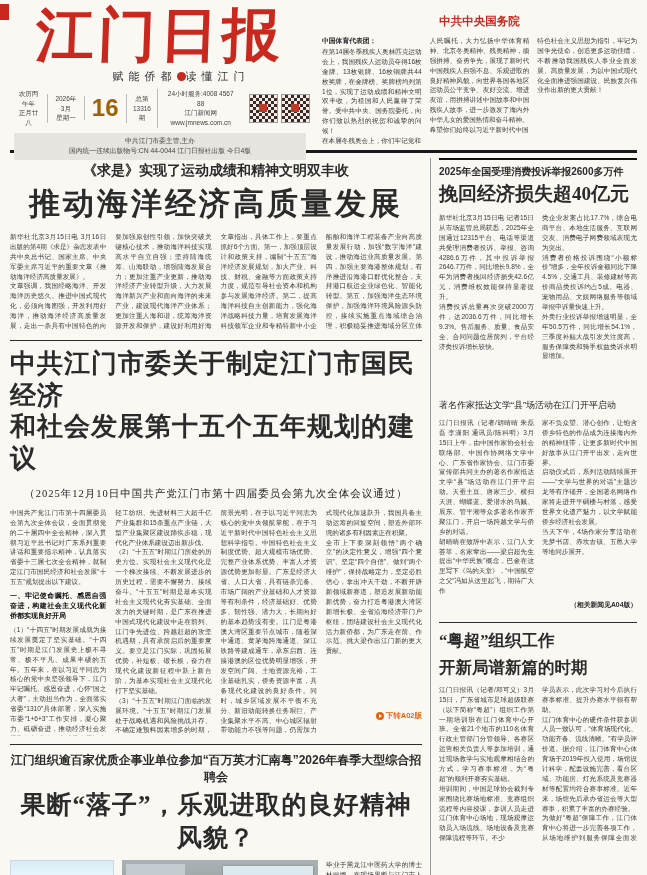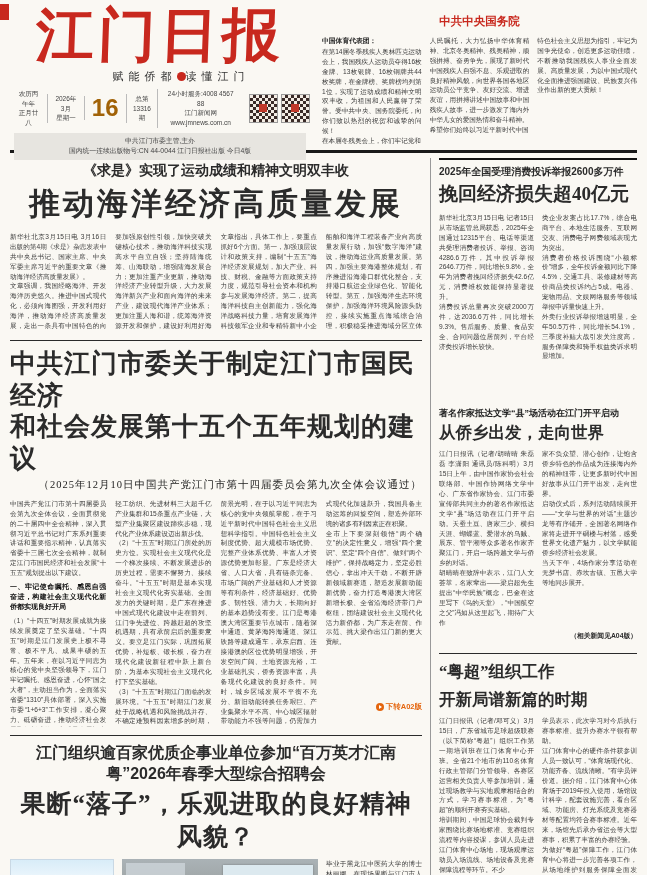--- a/index.html
+++ b/index.html
@@ -46,30 +46,30 @@
   .q-kicker{font-size:14px;margin-top:4px;}
   .q-headline{font-size:31px;font-weight:bold;text-align:center;letter-spacing:3px;margin-top:3px;
               font-family:Liberation Serif, serif;}
   .cols4{display:flex;gap:9px;margin-top:7px;}
   .cols4 .col{flex:1;overflow:hidden;}
   .q-body{height:100px;}
   .thin-rule{height:1px;background:#2b2b2b;margin:8px 0 7px 0;}
 
   .plan-headline{font-size:26px;font-weight:bold;text-align:left;line-height:1.22;
                  font-family:"Liberation Serif","DejaVu Serif",serif;letter-spacing:1px;}
-  .plan-sub{font-size:10.5px;text-align:right;margin-top:3px;letter-spacing:1px;
+  .plan-sub{font-size:10.5px;text-align:center;margin-top:12px;letter-spacing:1px;
             font-family:"Liberation Serif","DejaVu Serif",serif;color:#222;}
   .plan-body{height:228px;}
   .inner-head{font-weight:bold;font-size:7px;text-align:justify;margin:4px 0;color:#111;}
   .cont-marker{display:inline-flex;align-items:center;color:#e4650e;font-weight:bold;font-size:7.5px;float:right;margin-top:3px;}
   .cm-icon{width:8px;height:8px;border-radius:50%;background:#e4650e;position:relative;margin-right:2px;flex:none;}
   .cm-icon::after{content:"";position:absolute;left:3px;top:2px;border-left:3px solid #fff;
                   border-top:2px solid transparent;border-bottom:2px solid transparent;}
 
-  .jf-kicker{font-size:16px;margin-top:2px;}
+  .jf-kicker{font-size:12px;margin-top:2px;}
   .jf-headline{font-size:25px;font-weight:bold;text-align:center;margin-top:2px;letter-spacing:1px;
                font-family:"Liberation Serif","DejaVu Serif",serif;}
   .jf-content{display:flex;gap:8px;margin-top:6px;height:162px;}
   .jf-left{width:104px;flex:none;display:flex;flex-direction:column;}
   .banner{height:46px;border:1px solid #c9d8e4;background:linear-gradient(180deg,#d8ecf8,#f4fafe 55%,#cfe4f2);
           position:relative;display:flex;align-items:center;justify-content:center;flex:none;}
   .banner-text{color:#2f6fb3;font-weight:bold;font-style:italic;font-size:10.5px;letter-spacing:0;
                font-family:"Liberation Serif","DejaVu Serif",serif;}
   .jf-center{width:196px;flex:none;display:flex;flex-direction:column;}
   .photo{height:112px;position:relative;background:linear-gradient(180deg,#aab2b6,#848880 70%,#6f726c);overflow:hidden;flex:none;}
@@ -79,21 +79,21 @@
   .jf-right{flex:1;display:flex;flex-direction:column;overflow:hidden;}
   .jf-right .bt{flex:1;}
 
   
   .sb-top-rule{height:2px;background:#111;margin-bottom:5px;}
   .c-kicker{font-size:10px;font-weight:bold;}
   .c-headline{font-size:19px;font-weight:bold;margin-top:2px;font-family:"Liberation Serif","DejaVu Serif",serif;}
   .cols2{display:flex;gap:8px;margin-top:6px;}
   .cols2 .col{flex:1;overflow:hidden;}
   .c-body{height:186px;}
-  .w-kicker{font-size:9px;font-weight:bold;color:#222;margin-top:8px;}
+  .w-kicker{font-size:9px;font-weight:normal;color:#222;margin-top:0;}
   .w-headline{font-size:16.5px;font-weight:bold;line-height:1.3;margin-top:2px;
               font-family:"Liberation Serif","DejaVu Serif",serif;}
   .w-body{height:196px;}
   .end-note{font-size:6.8px;font-weight:bold;text-align:right;}
   .y-headline{font-size:16.5px;font-weight:bold;line-height:1.3;margin-top:6px;
               font-family:"Liberation Serif","DejaVu Serif",serif;}
   .y-body{height:158px;}
 </style>
 </head>
 <body>
@@ -241,21 +241,20 @@
           <div class="col bt">新华社北京3月15日电 记者15日从市场监管总局获悉，2025年全国通过12315平台、电话等渠道共受理消费者投诉、举报、咨询4286.6万件，其中投诉举报2646.7万件，同比增长9.8%，全年为消费者挽回经济损失42.6亿元，消费维权效能保持显著提升。
 消费投诉总量再次突破2000万件，达2036.6万件，同比增长9.3%。售后服务、质量、食品安全、合同问题位居前列，平台经济类投诉增长较快。</div>
           <div class="col bt">类企业发案占比17.7%，综合电商平台、本地生活服务、互联网交友、消费电子网费领域表现尤为突出。
 消费者价格投诉围绕“小额标价”增多，全年投诉金额同比下降4.5%，交通工具、装修建材等高价商品类投诉约占5成。电器、宠物用品、文娱网络服务等领域举报申诉量快速上升。
 外卖行业投诉举报增速明显，全年50.5万件，同比增长54.1%，三季度补贴大战引发关注度高，服务保障类和骑手权益类诉求明显增加。</div>
         </div>
       </div>
 
       <div>
         <div class="w-kicker">著名作家抵达文学“县”场活动在江门开平启动</div>
-        <div class="w-headline">从侨乡出发，走向世界</div>
         <div class="cols2 w-body">
           <div class="col bt">江门日报讯（记者/胡晴晴 朱磊磊 李潇阳 通讯员/陈科明）3月15日上午，由中国作家协会社会联络部、中国作协网络文学中心、广东省作家协会、江门市委宣传部共同主办的著名作家抵达文学“县”场活动在江门开平启动。天蚕土豆、唐家三少、横扫天涯、蝴蝶蓝、爱潜水的乌贼、辰东、管平潮等众多著名作家齐聚江门，开启一场跨越文学与侨乡的对话。
 胡晴晴在致辞中表示，江门人文荟萃，名家辈出——梁启超先生提出“中华民族”概念，巴金在这里写下《鸟的天堂》，“中国航空之父”冯如从这里起飞，期待广大作</div>
           <div class="col">
             <div class="bt" style="height:182px;">家不负众望、潜心创作，让饱含侨乡特色的作品成为连接海内外的精神纽带，让更多新时代中国好故事从江门开平出发，走向世界。
 启动仪式后，系列活动陆续展开——“文学与世界的对话”主题沙龙等有序铺开，全国著名网络作家将走进开平碉楼与村落，感受世界文化遗产魅力，以文学赋能侨乡经济社会发展。
 当天下午，4场作家分享活动在无梦书店、赤坎古镇、五邑大学等地同步展开。</div>
             <div class="end-note">（相关新闻见A04版）</div>
           </div>
         </div>

